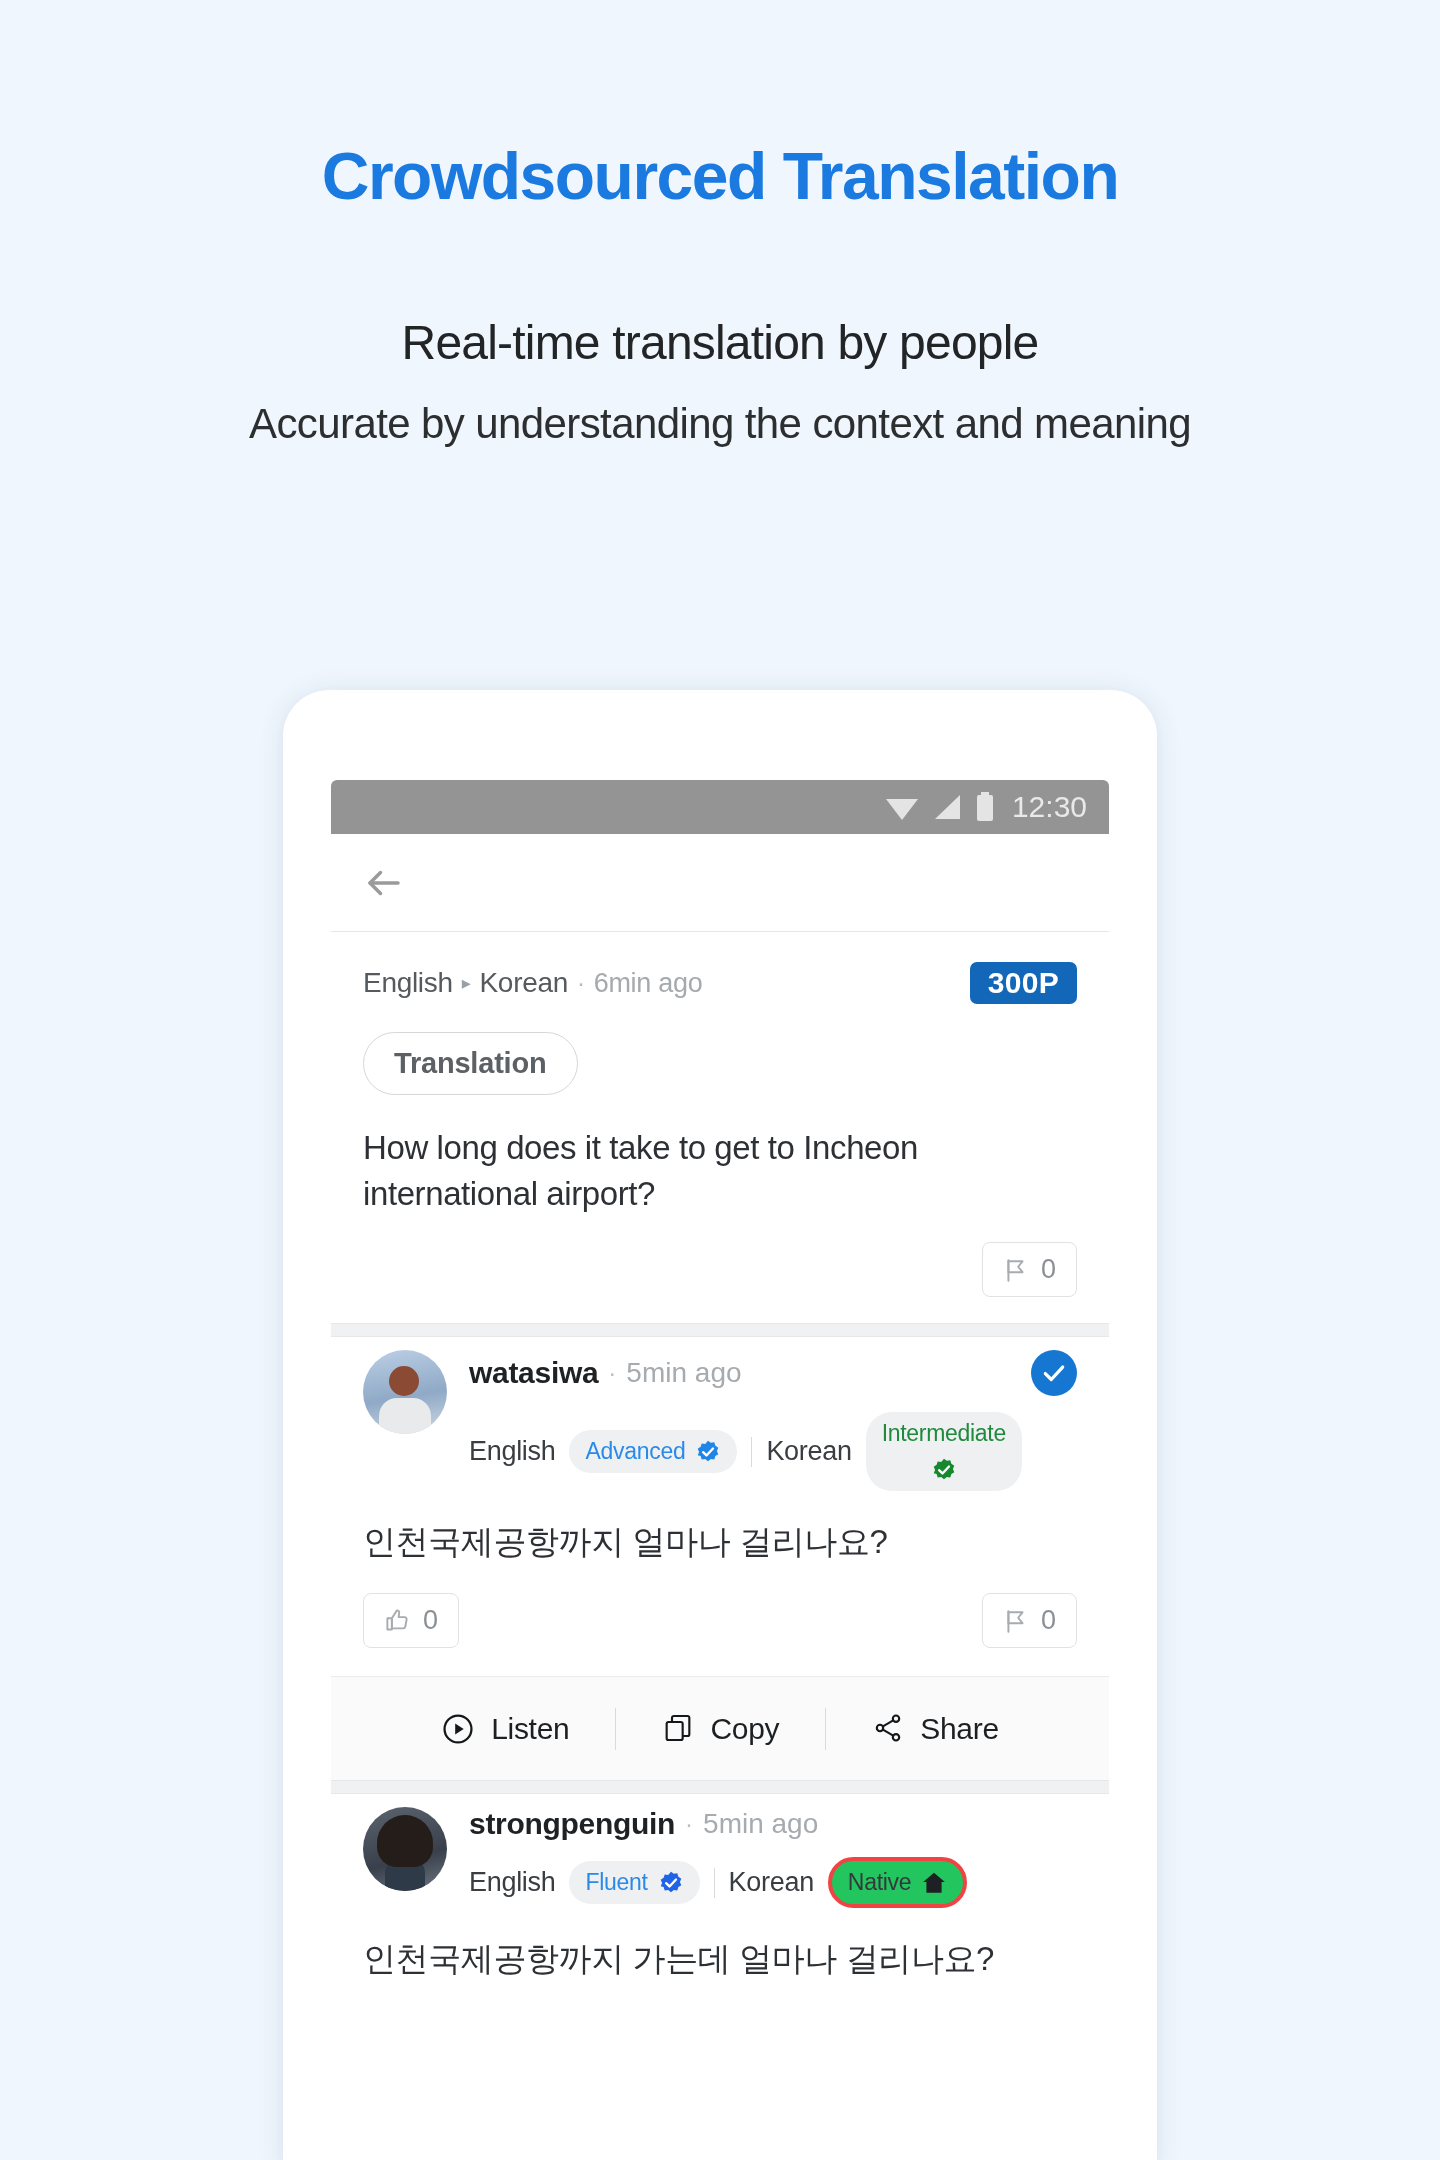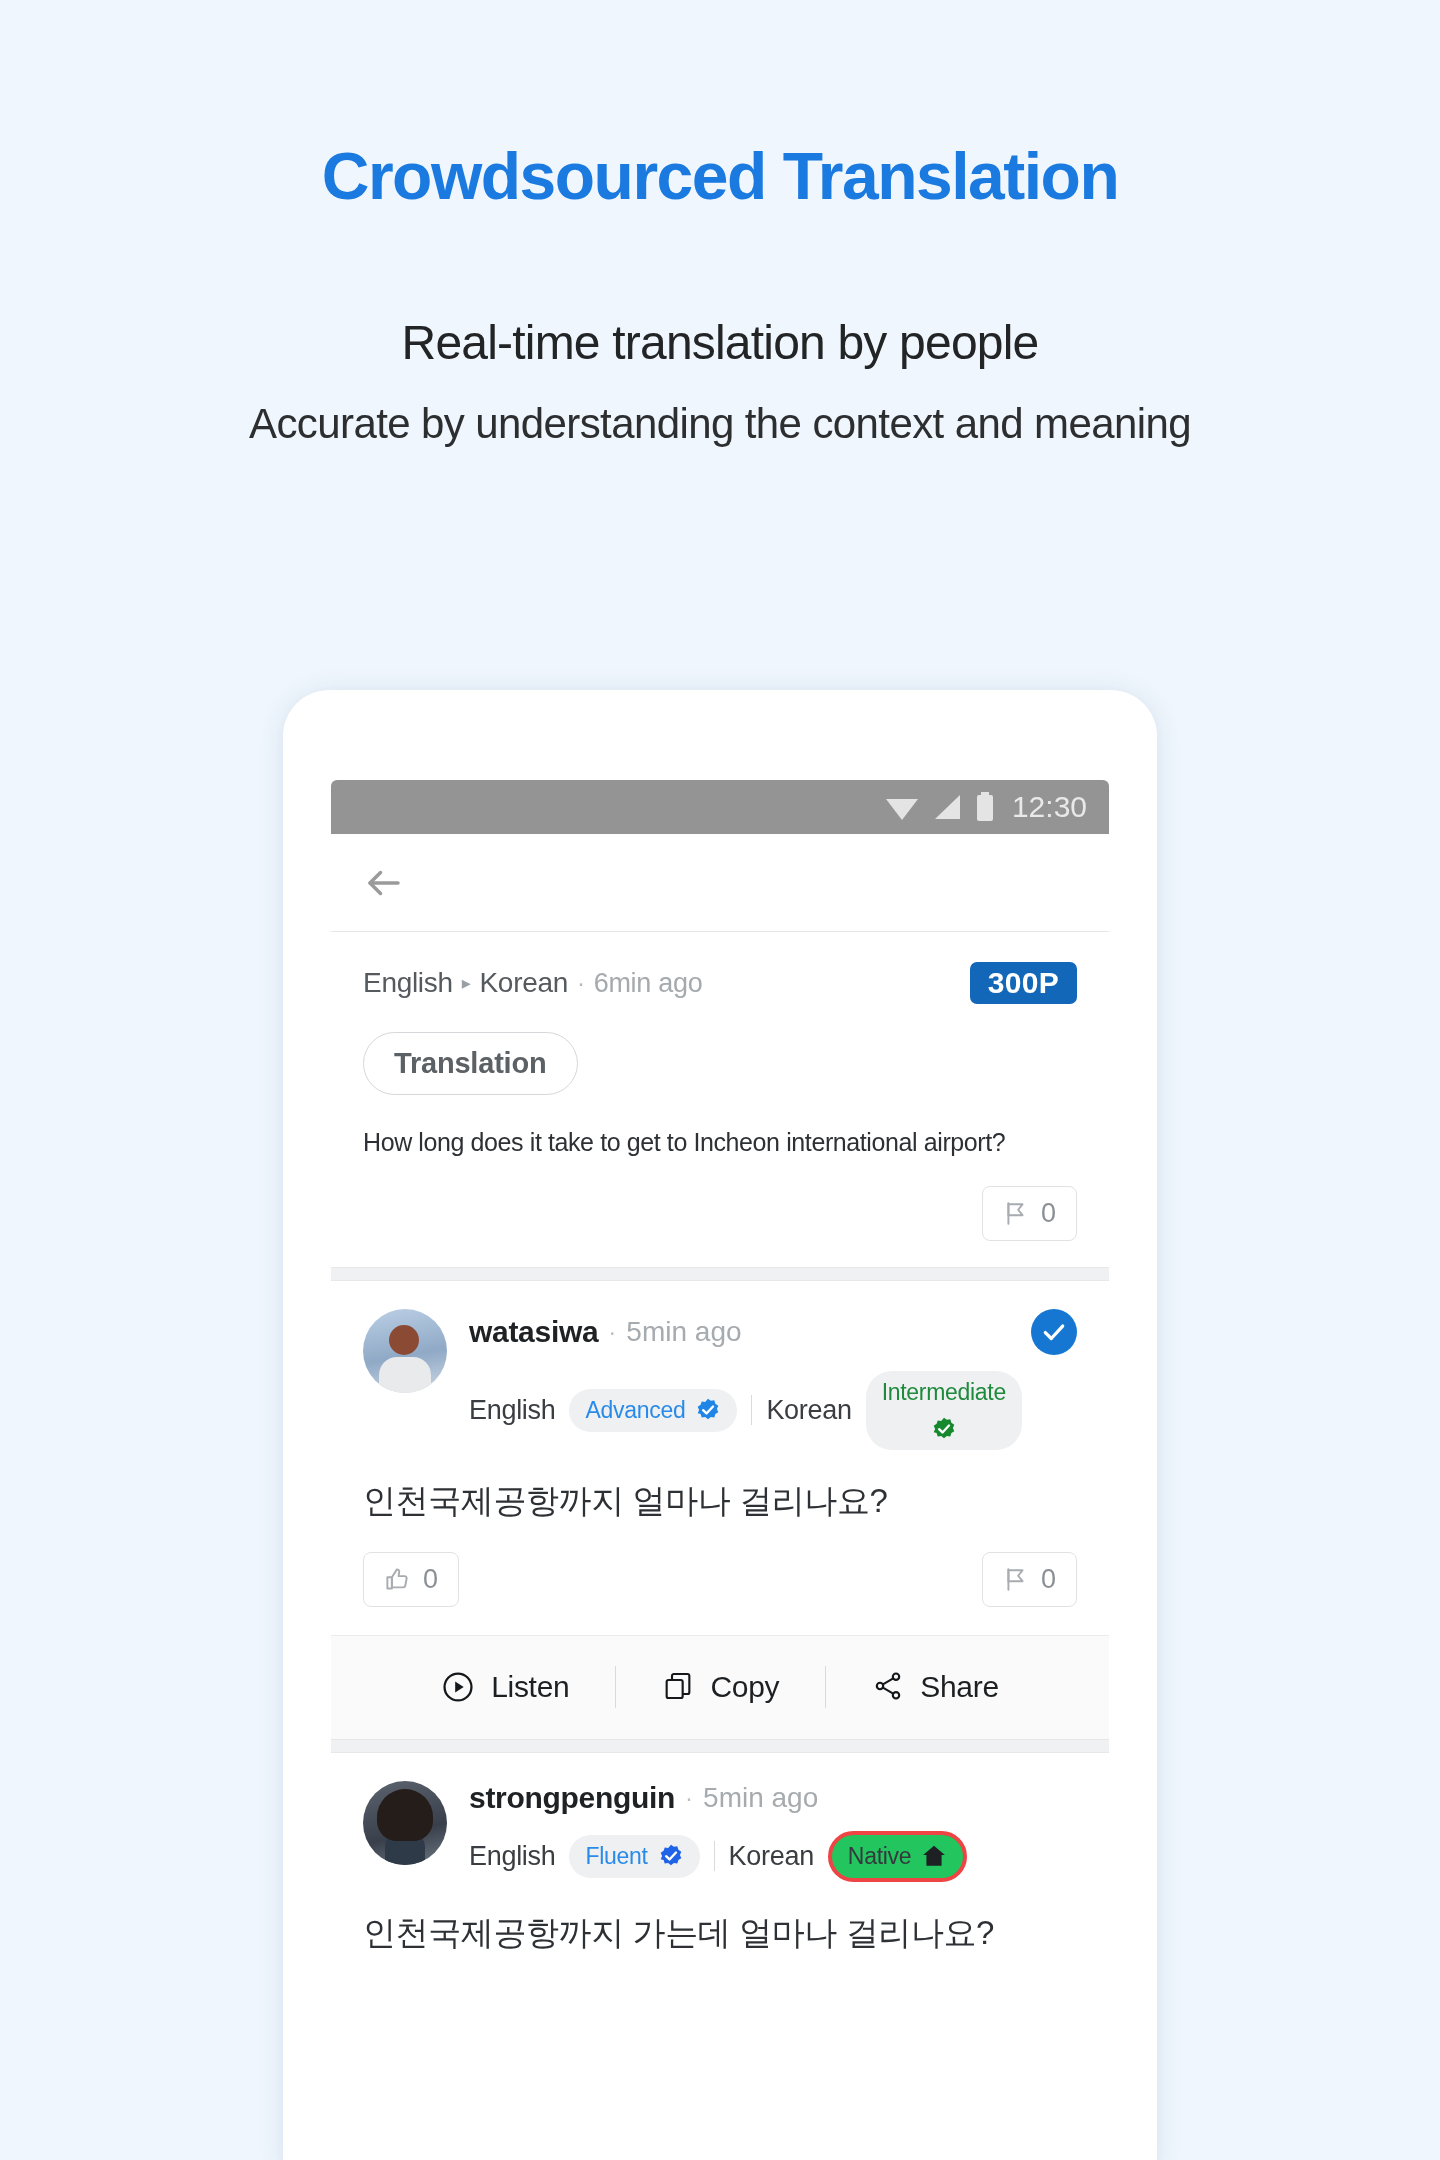--- a/index.html
+++ b/index.html
@@ -144,21 +144,21 @@
     border: 1px solid #d5d7da;
     border-radius: 34px;
     padding: 14px 30px;
     font-size: 29px;
     font-weight: 700;
     color: #5c6166;
     letter-spacing: -0.2px;
   }
   .req-text {
     margin-top: 30px;
-    font-size: 25px;
+    font-size: 33px;
     line-height: 1.38;
     color: #2d3034;
     letter-spacing: -0.4px;
   }
   .flag-row {
     display: flex;
     justify-content: flex-end;
     margin-top: 26px;
     padding-bottom: 26px;
   }
@@ -175,21 +175,21 @@
   }
 
   .divider-band {
     height: 14px;
     background: #f0f1f3;
     border-top: 1px solid #e6e7e9;
     border-bottom: 1px solid #e6e7e9;
   }
 
   
-  .answer { padding: 28px 32px 0 32px; }
+  .answer { padding: 13px 32px 0 32px; }
   .ans-head { display: flex; align-items: flex-start; gap: 22px; }
   .avatar {
     width: 84px; height: 84px;
     border-radius: 50%;
     flex: 0 0 84px;
     overflow: hidden;
     background: #cfd8e3;
     position: relative;
   }
   .av-a { background: linear-gradient(170deg,#bcd0e6 0%,#8fa9c6 55%,#cfd9e4 100%); }

